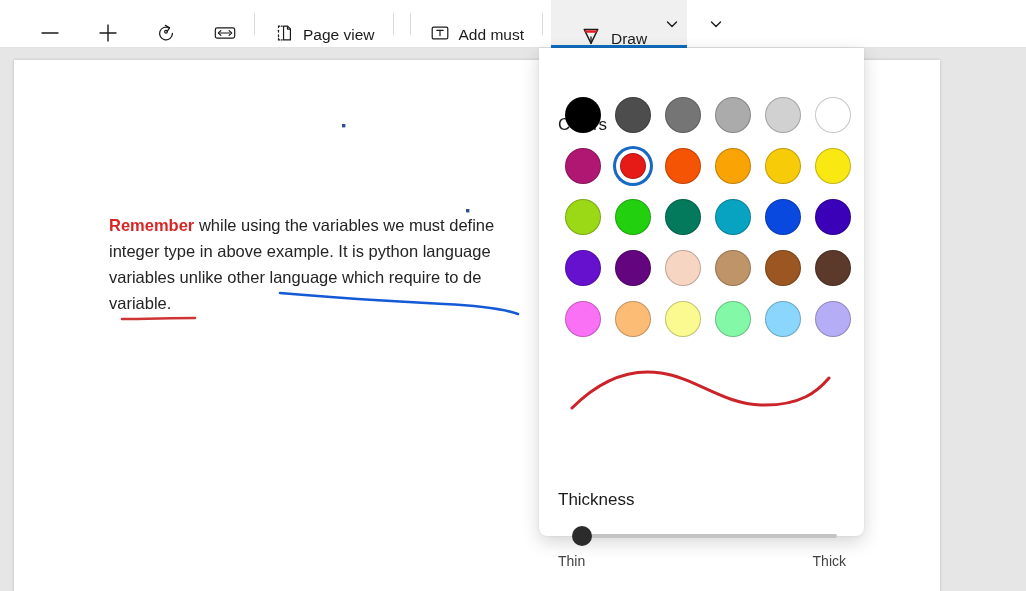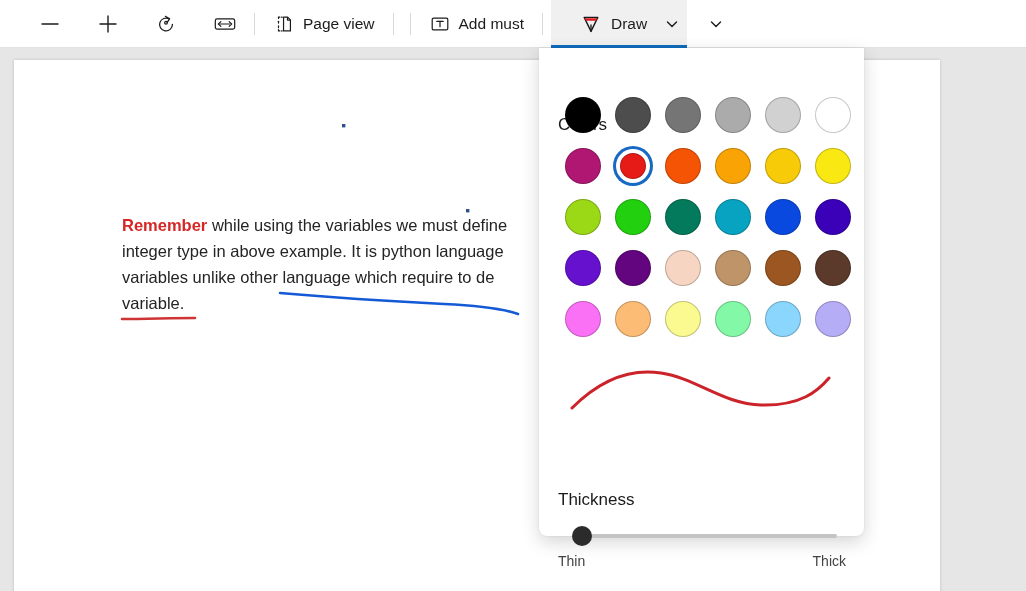--- a/index.html
+++ b/index.html
@@ -25,21 +25,21 @@
     background: #ffffff;
     border-bottom: 1px solid #e3e3e3;
     display: flex;
     align-items: center;
     box-sizing: border-box;
     z-index: 5;
   }
   .tb-btn {
     height: 40px;
     display: flex;
-    align-items: center;
+    align-items: flex-end;
     gap: 8px;
     padding: 0 10px;
     border-radius: 4px;
     cursor: default;
     position: relative;
     color: #1b1b1b;
     font-size: 15.5px;
     white-space: nowrap;
   }
   .tb-btn.icon-only { padding: 0 9px; }
@@ -97,21 +97,21 @@
     position: absolute;
     left: 14px;
     top: 12px;
     width: 926px;
     height: 600px;
     background: #ffffff;
     box-shadow: 0 0 3px rgba(0,0,0,0.18);
   }
   #page-text {
     position: absolute;
-    left: 108px;
+    left: 95px;
     top: 152px;
     width: 432px;
     font-size: 16.5px;
     line-height: 26px;
     color: #242424;
     white-space: nowrap;
   }
   #page-text .kw {
     color: #d62626;
     font-weight: bold;

